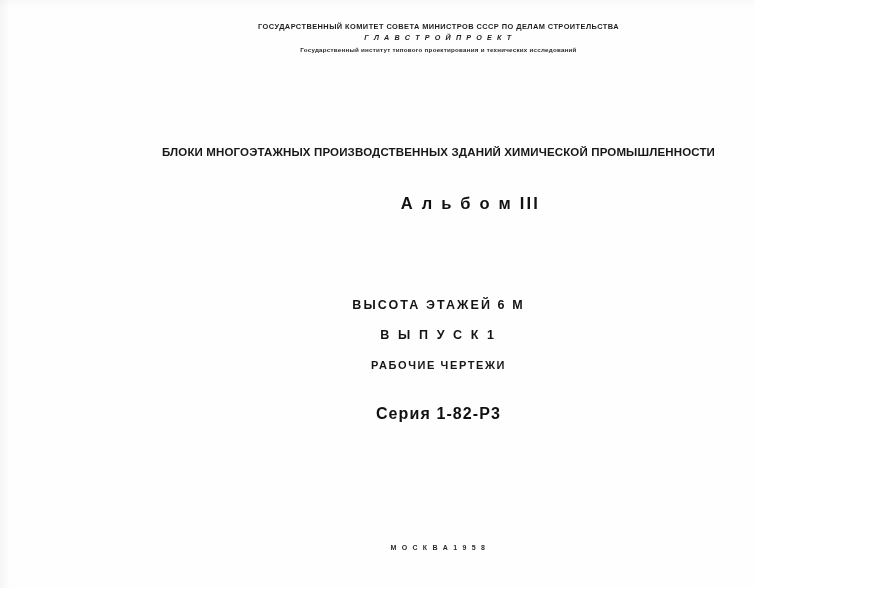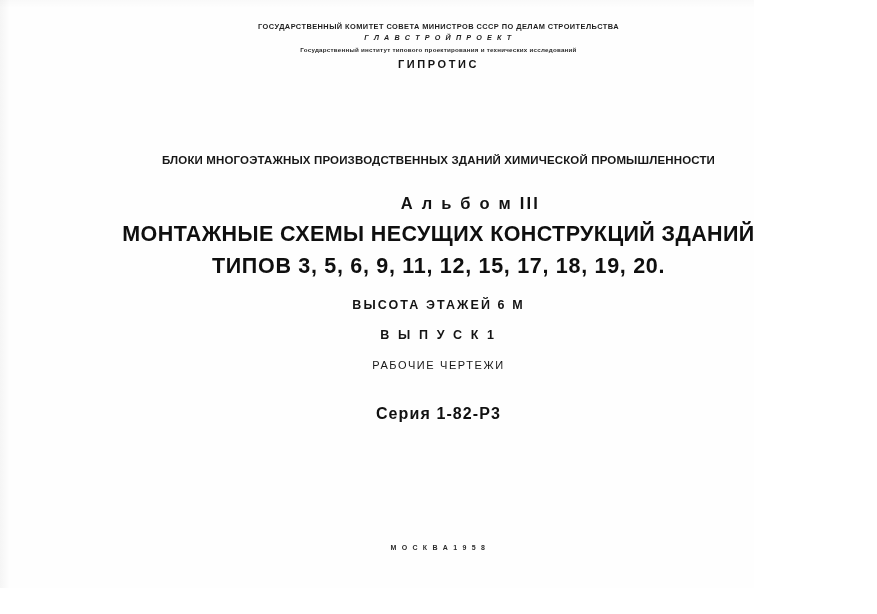--- a/index.html
+++ b/index.html
@@ -81,21 +81,21 @@
   .hdr4 {
     top: 58px;
     font-size: 11px;
     font-weight: bold;
     letter-spacing: 2.6px;
     color: #141414;
   }
 
   
   .t-series-line {
-    top: 154px;
+    top: 146px;
     font-size: 11.5px;
     font-weight: bold;
     letter-spacing: 0.15px;
     color: #171717;
   }
   .t-album {
     top: 194px;
     font-size: 16.5px;
     font-weight: bold;
     letter-spacing: 2.2px;
@@ -126,21 +126,21 @@
   .t-issue {
     top: 328px;
     font-size: 12.5px;
     font-weight: bold;
     letter-spacing: 2.6px;
     color: #141414;
   }
   .t-drawings {
     top: 359px;
     font-size: 11px;
-    font-weight: normal;
+    font-weight: bold;
     letter-spacing: 1.6px;
     color: #171717;
   }
   .t-seriescode {
     top: 405px;
     font-size: 16px;
     font-weight: bold;
     letter-spacing: 1.1px;
     color: #111111;
   }
@@ -167,29 +167,26 @@
 <div class="page">
 
   <div class="scan">
 
     <div class="center hdr1">ГОСУДАРСТВЕННЫЙ КОМИТЕТ СОВЕТА МИНИСТРОВ СССР ПО ДЕЛАМ СТРОИТЕЛЬСТВА</div>
 
     <div class="center hdr2">Г Л А В С Т Р О Й П Р О Е К Т</div>
 
     <div class="center hdr3">Государственный институт типового проектирования и технических исследований</div>
 
-    <div class="center hdr4">ГИПРОТИС</div>
 
     <div class="center t-series-line">БЛОКИ МНОГОЭТАЖНЫХ ПРОИЗВОДСТВЕННЫХ ЗДАНИЙ  ХИМИЧЕСКОЙ ПРОМЫШЛЕННОСТИ</div>
 
     <div class="center t-album">А л ь б о м  III</div>
 
-    <div class="center t-main1">МОНТАЖНЫЕ СХЕМЫ НЕСУЩИХ КОНСТРУКЦИЙ ЗДАНИЙ</div>
-
-    <div class="center t-main2">ТИПОВ  3, 5, 6, 9,  11,  12,  15,  17,  18,  19,  20.</div>
+
 
     <div class="center t-height">ВЫСОТА ЭТАЖЕЙ 6 М</div>
 
     <div class="center t-issue">В Ы П У С К  1</div>
 
     <div class="center t-drawings">РАБОЧИЕ ЧЕРТЕЖИ</div>
 
     <div class="center t-seriescode">Серия 1-82-Р3</div>
 
     <div class="center t-city">М О С К В А  1 9 5 8</div>

